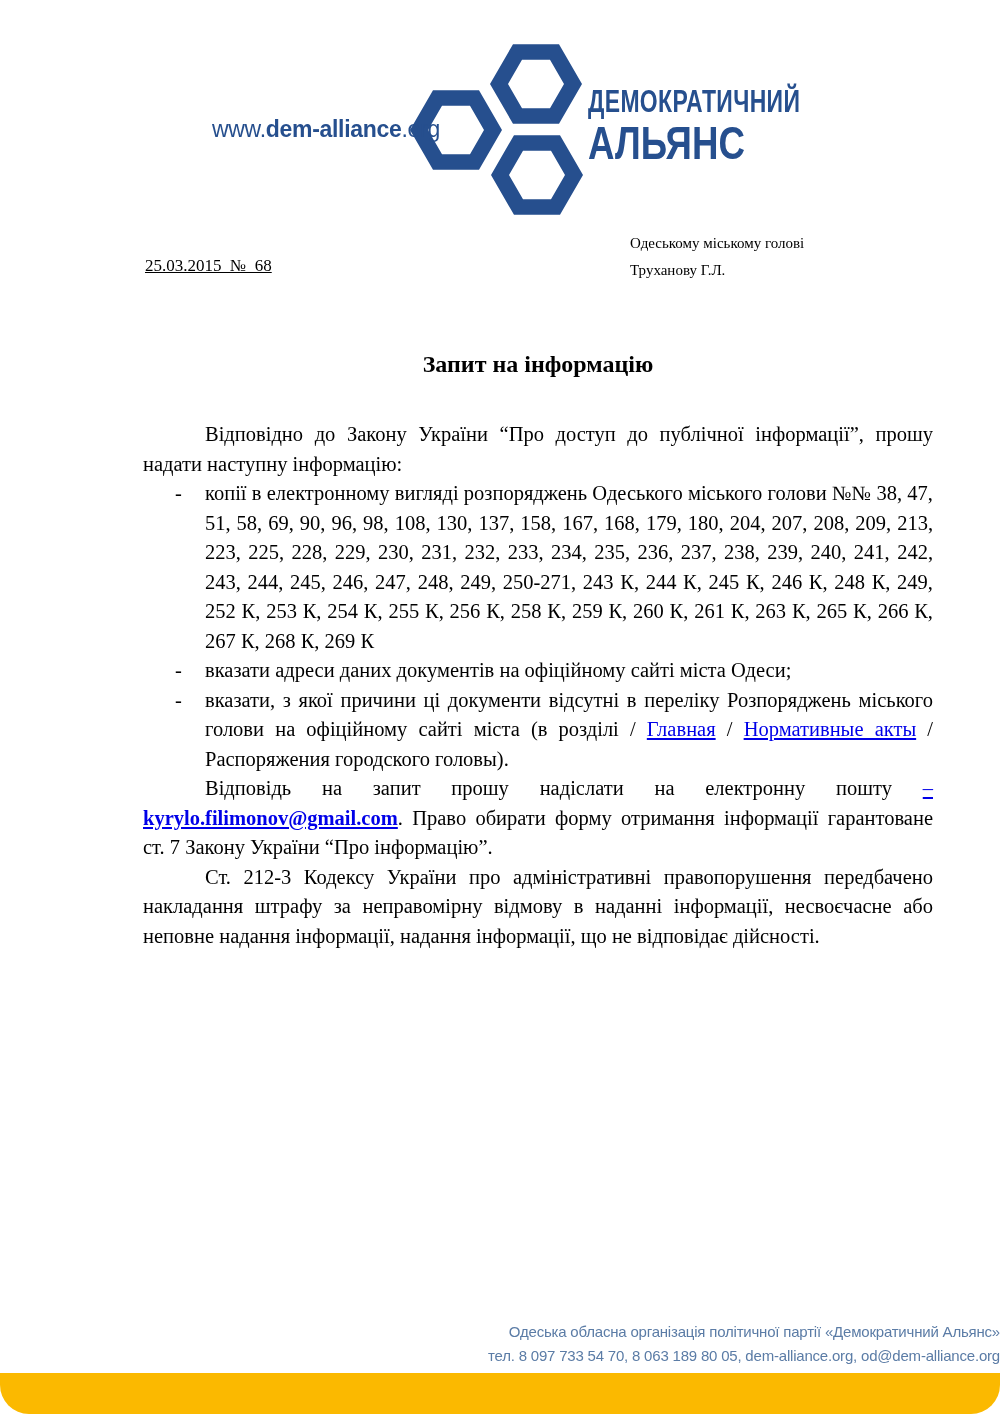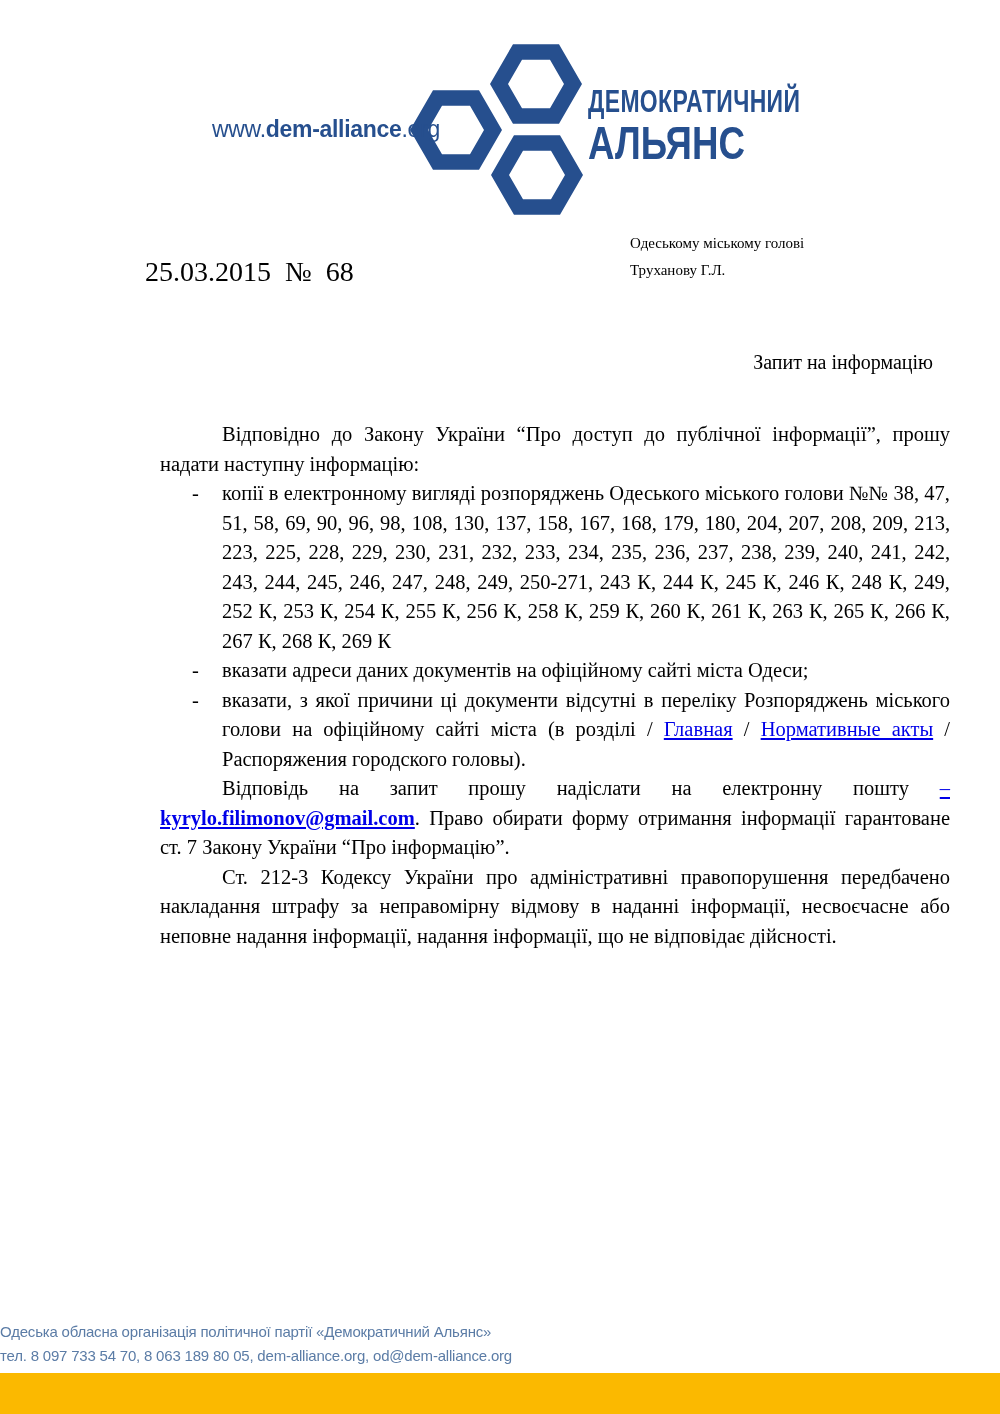--- a/index.html
+++ b/index.html
@@ -4,20 +4,21 @@
 <style>
   html, body { margin: 0; padding: 0; background: #ffffff; }
   .page {
     position: relative;
     width: 1000px;
     height: 1414px;
     background: #ffffff;
     overflow: hidden;
     font-family: "Liberation Serif", "DejaVu Serif", serif;
     color: #000000;
+    border-radius: 29px;
   }
 
   
   .logo {
     position: absolute;
     left: 410px;
     top: 32px;
     color: var(--brand-blue);
   }
   .wordmark {
@@ -52,44 +53,45 @@
     font-size: 23px;
     letter-spacing: -0.3px;
     white-space: nowrap;
   }
   .website b { font-weight: bold; }
 
   .date {
     position: absolute;
     left: 145px;
     top: 256px;
-    font-size: 28px;
+    font-size: 17px;
+    text-decoration: underline;
     white-space: pre;
   }
   .addressee {
     position: absolute;
     left: 630px;
     top: 230px;
     font-size: 15px;
     line-height: 26.5px;
   }
 
   
   .title {
     position: absolute;
     left: 143px;
     top: 351px;
     width: 790px;
-    text-align: right;
-    font-weight: normal;
-    font-size: 20px;
+    text-align: center;
+    font-weight: bold;
+    font-size: 24px;
   }
   .content {
     position: absolute;
-    left: 160px;
+    left: 143px;
     top: 420px;
     width: 790px;
     font-size: 20.5px;
     line-height: 29.5px;
     text-align: justify;
   }
   .para { margin: 0; }
   .indent { text-indent: 62px; }
   .li {
     position: relative;
@@ -123,21 +125,21 @@
     padding-left: 17px;
     padding-right: 20px;
   }
 
   
   .footer {
     position: absolute;
     left: 0;
     top: 1320px;
     width: 1000px;
-    text-align: left;
+    text-align: right;
     color: var(--footer-blue);
     font-family: "Liberation Sans", "DejaVu Sans", sans-serif;
     font-size: 15px;
     line-height: 23.5px;
     letter-spacing: -0.2px;
   }
   .accent-bar {
     position: absolute;
     left: 0;
     top: 1373px;

